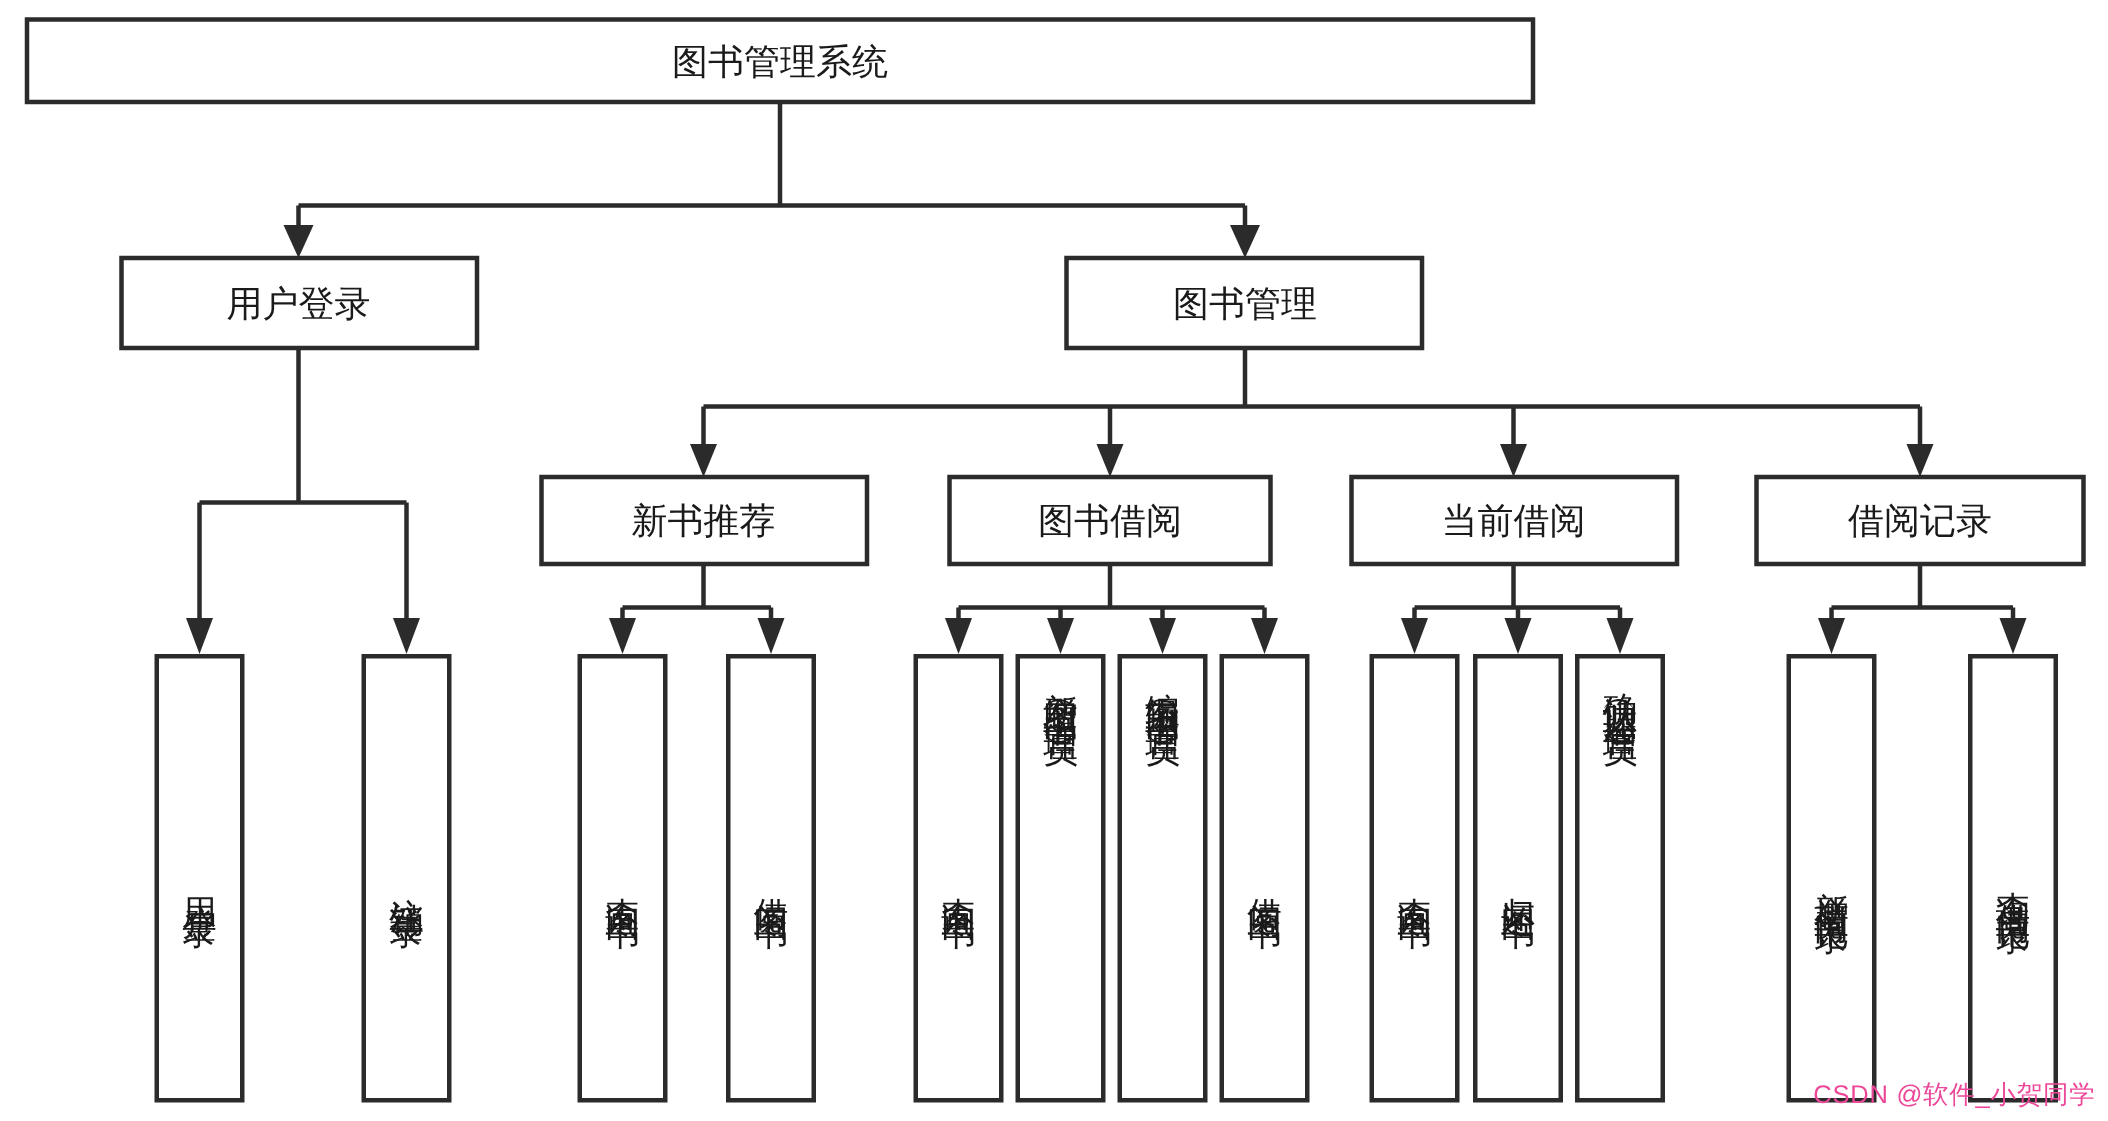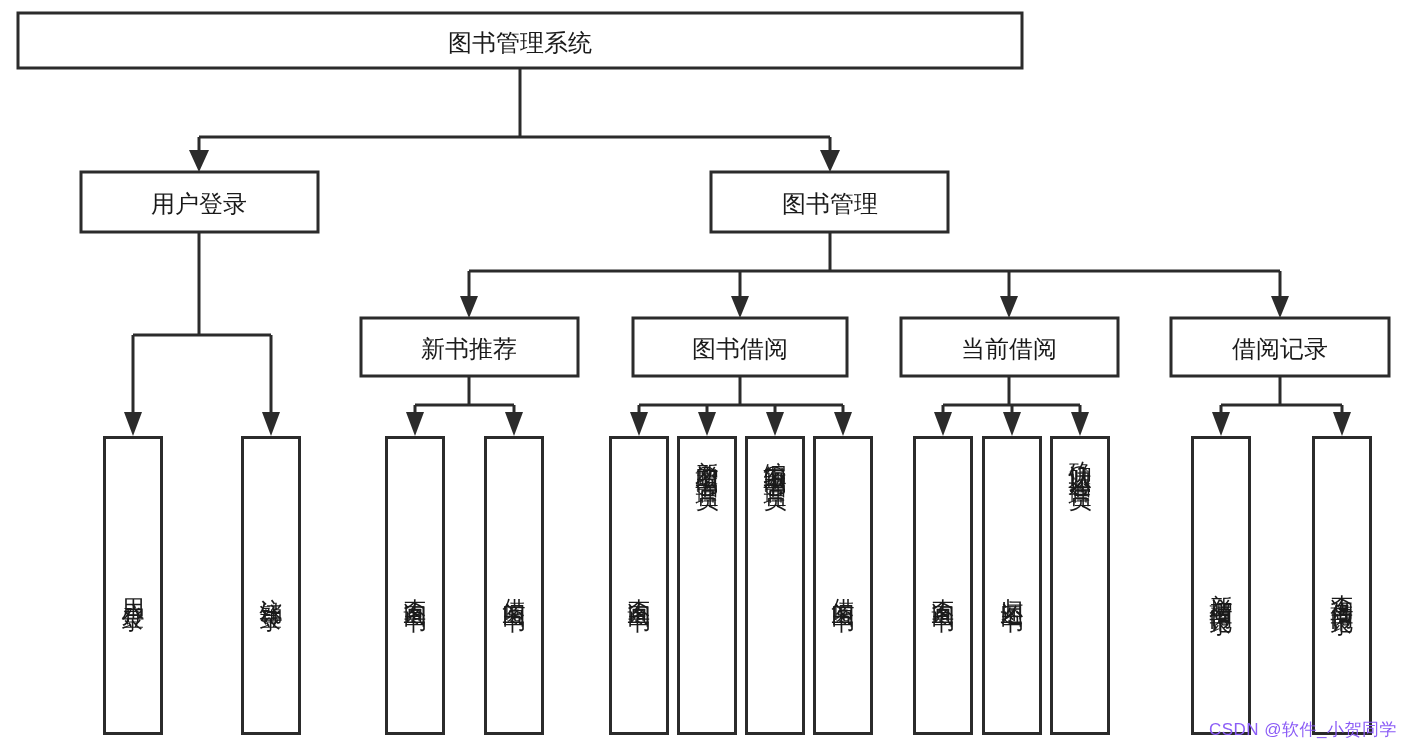--- a/index.html
+++ b/index.html
@@ -71,21 +71,21 @@
     letter-spacing: 4px;
     white-space: nowrap;
     padding-top: 4px;
   }
   .watermark {
     position: absolute;
     right: 8px;
     bottom: 6px;
     font-family: "Liberation Sans", "DejaVu Sans", sans-serif;
     font-size: 17px;
-    color: #8b5cf6;
+    color: #ec4899;
     letter-spacing: 0.5px;
     white-space: nowrap;
     pointer-events: none;
   }
 </style>
 </head>
 <body>
 
 <div id="diagram-root">
 

